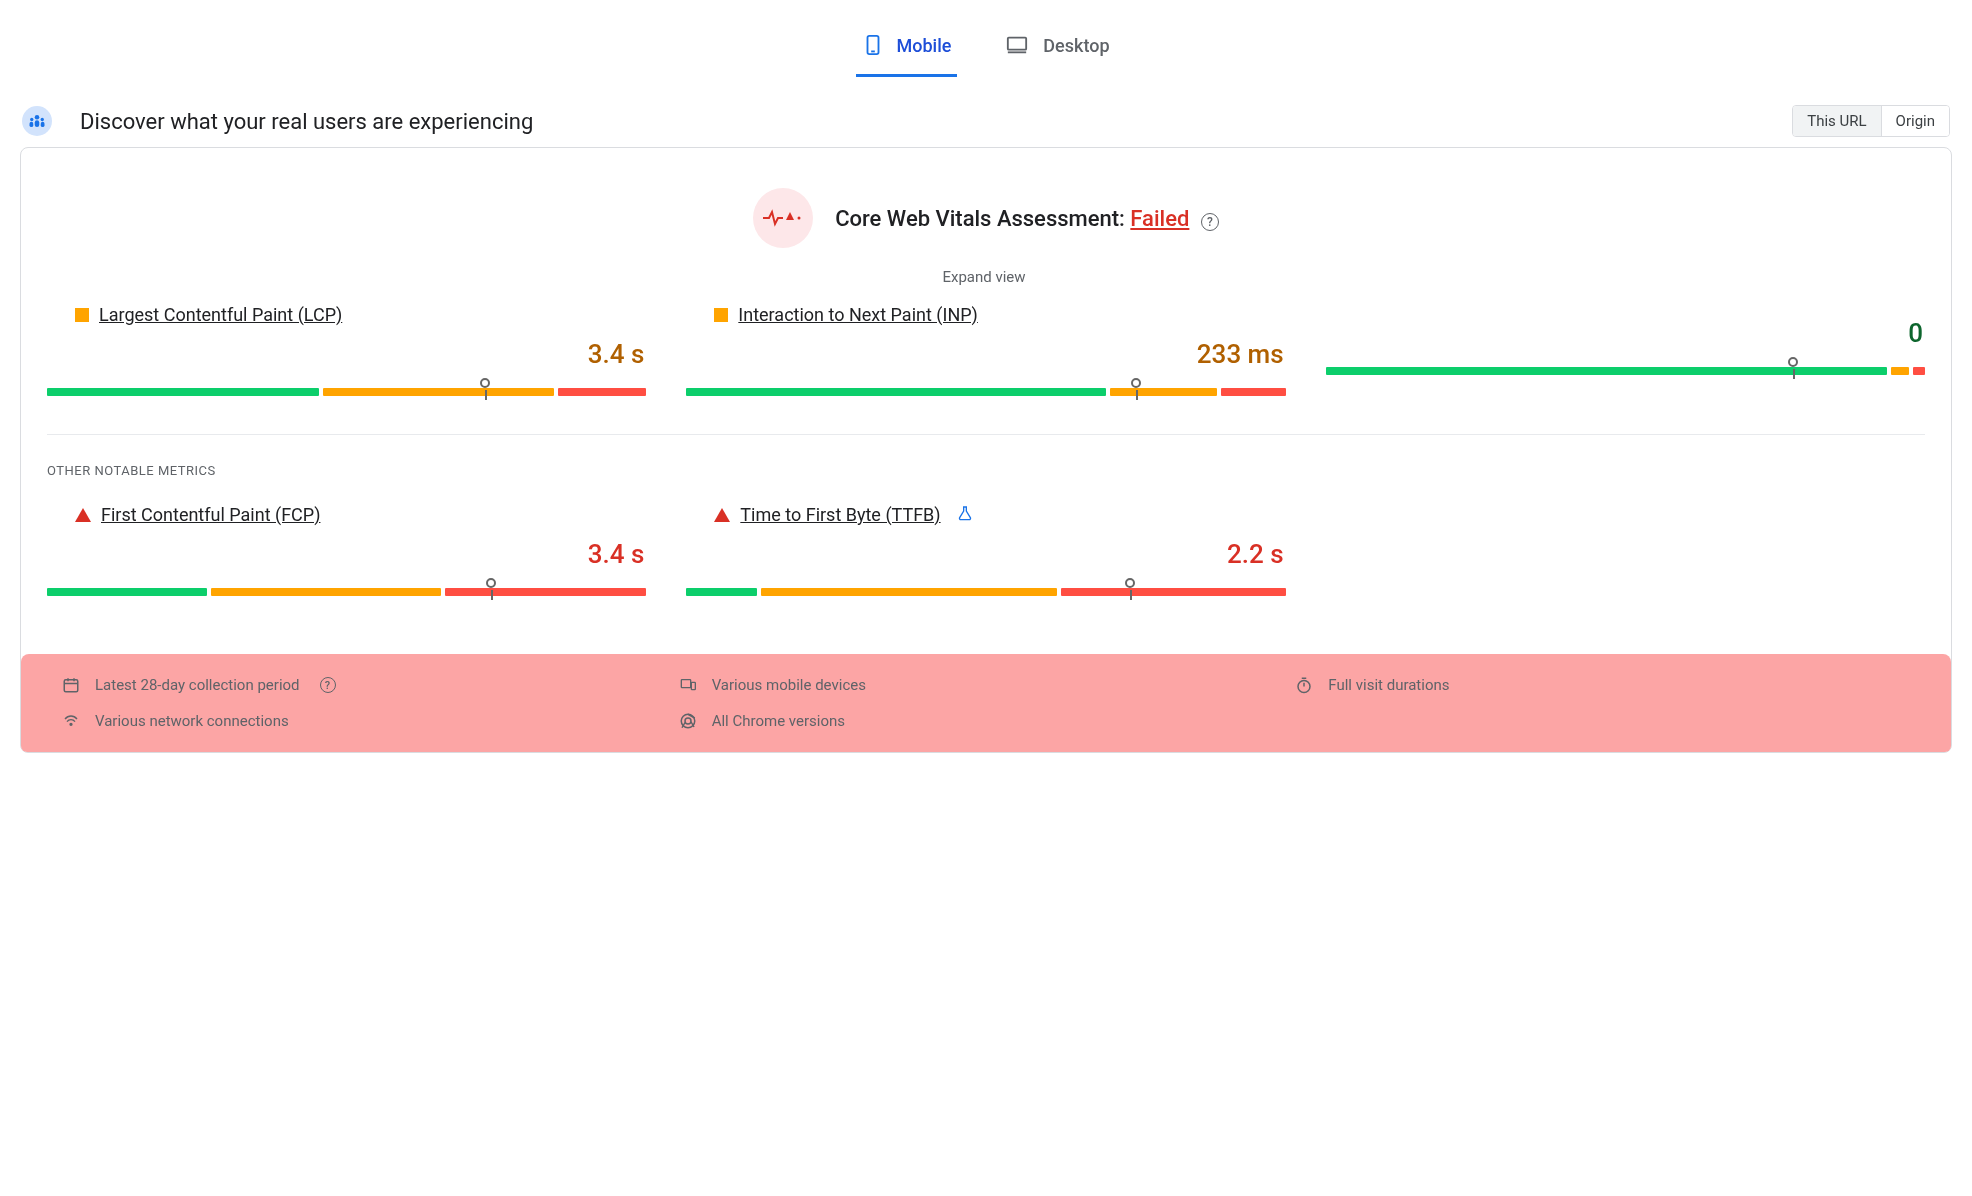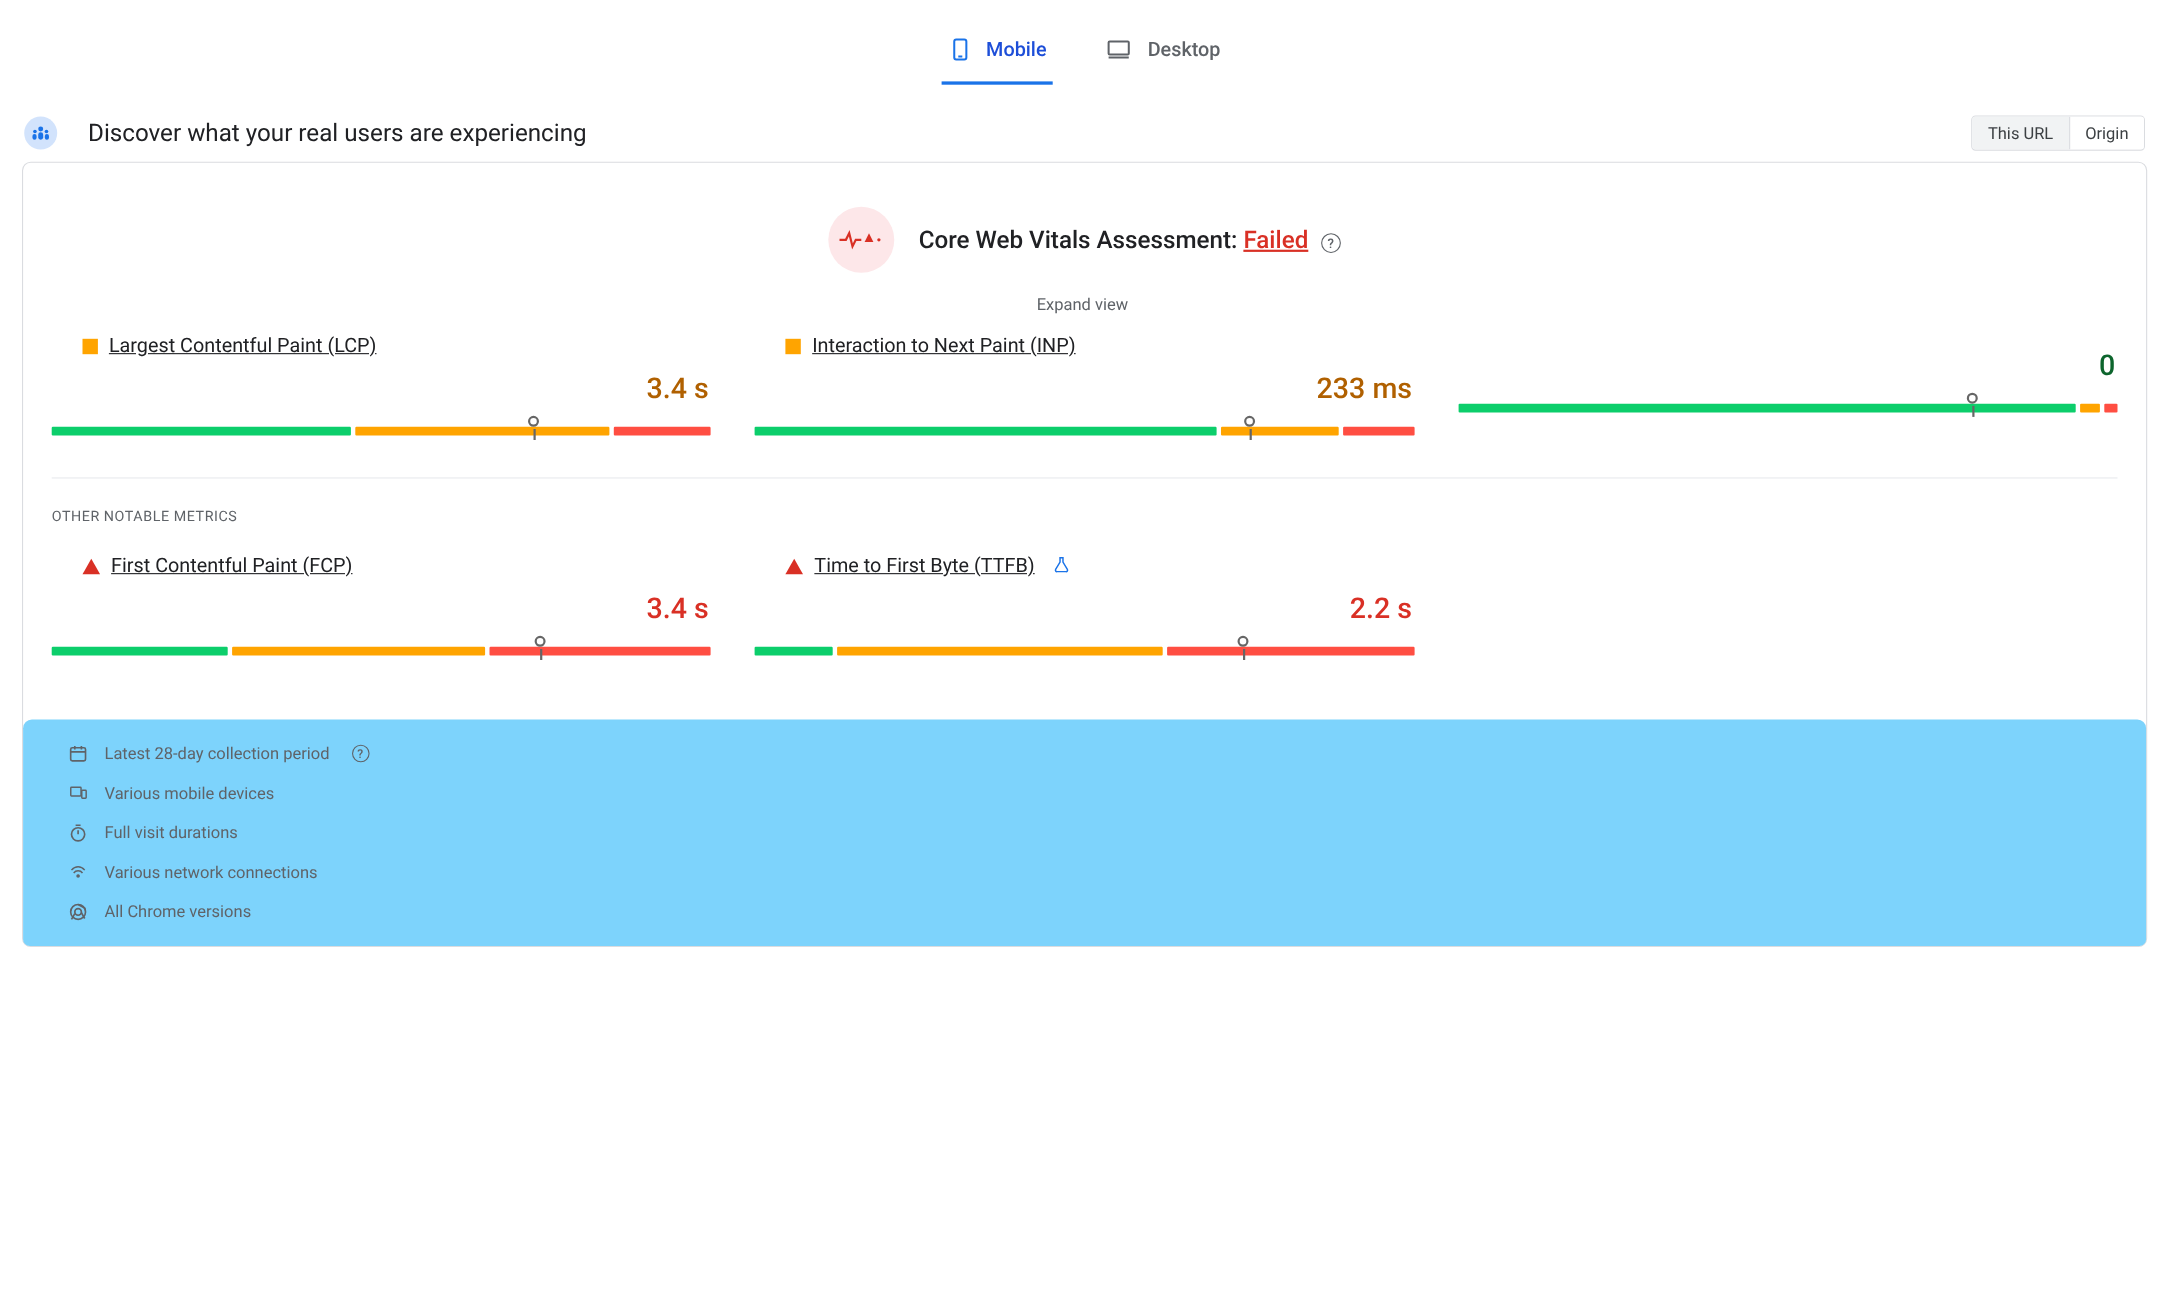--- a/index.html
+++ b/index.html
@@ -147,26 +147,26 @@
   }
 
   .divider { border-top:1px solid #e8eaed; margin: 0 8px; }
 
   .section-label {
     font-size: 13px; letter-spacing: .5px; color:#5f6368;
     padding: 28px 8px 26px 8px;
   }
 
   .footer-box {
-    background:#7dd3fc;
+    background:#fca5a5;
     border-radius:8px 8px 6px 6px;
     margin: 20px -18px 0 -18px;
     padding: 22px 40px;
     display:grid;
-    grid-template-columns: repeat(1, 1fr);
+    grid-template-columns: repeat(3, 1fr);
     row-gap: 18px;
     color:#5f6368;
     font-size: 15px;
   }
   .foot-item { display:flex; align-items:center; gap:14px; }
   .foot-icon { width:20px; display:flex; justify-content:center; color:#5f6368; }
   .ul { text-decoration: underline; cursor:pointer; }
 
   .flask-icon { color:#1a73e8; margin-left:6px; }
 

